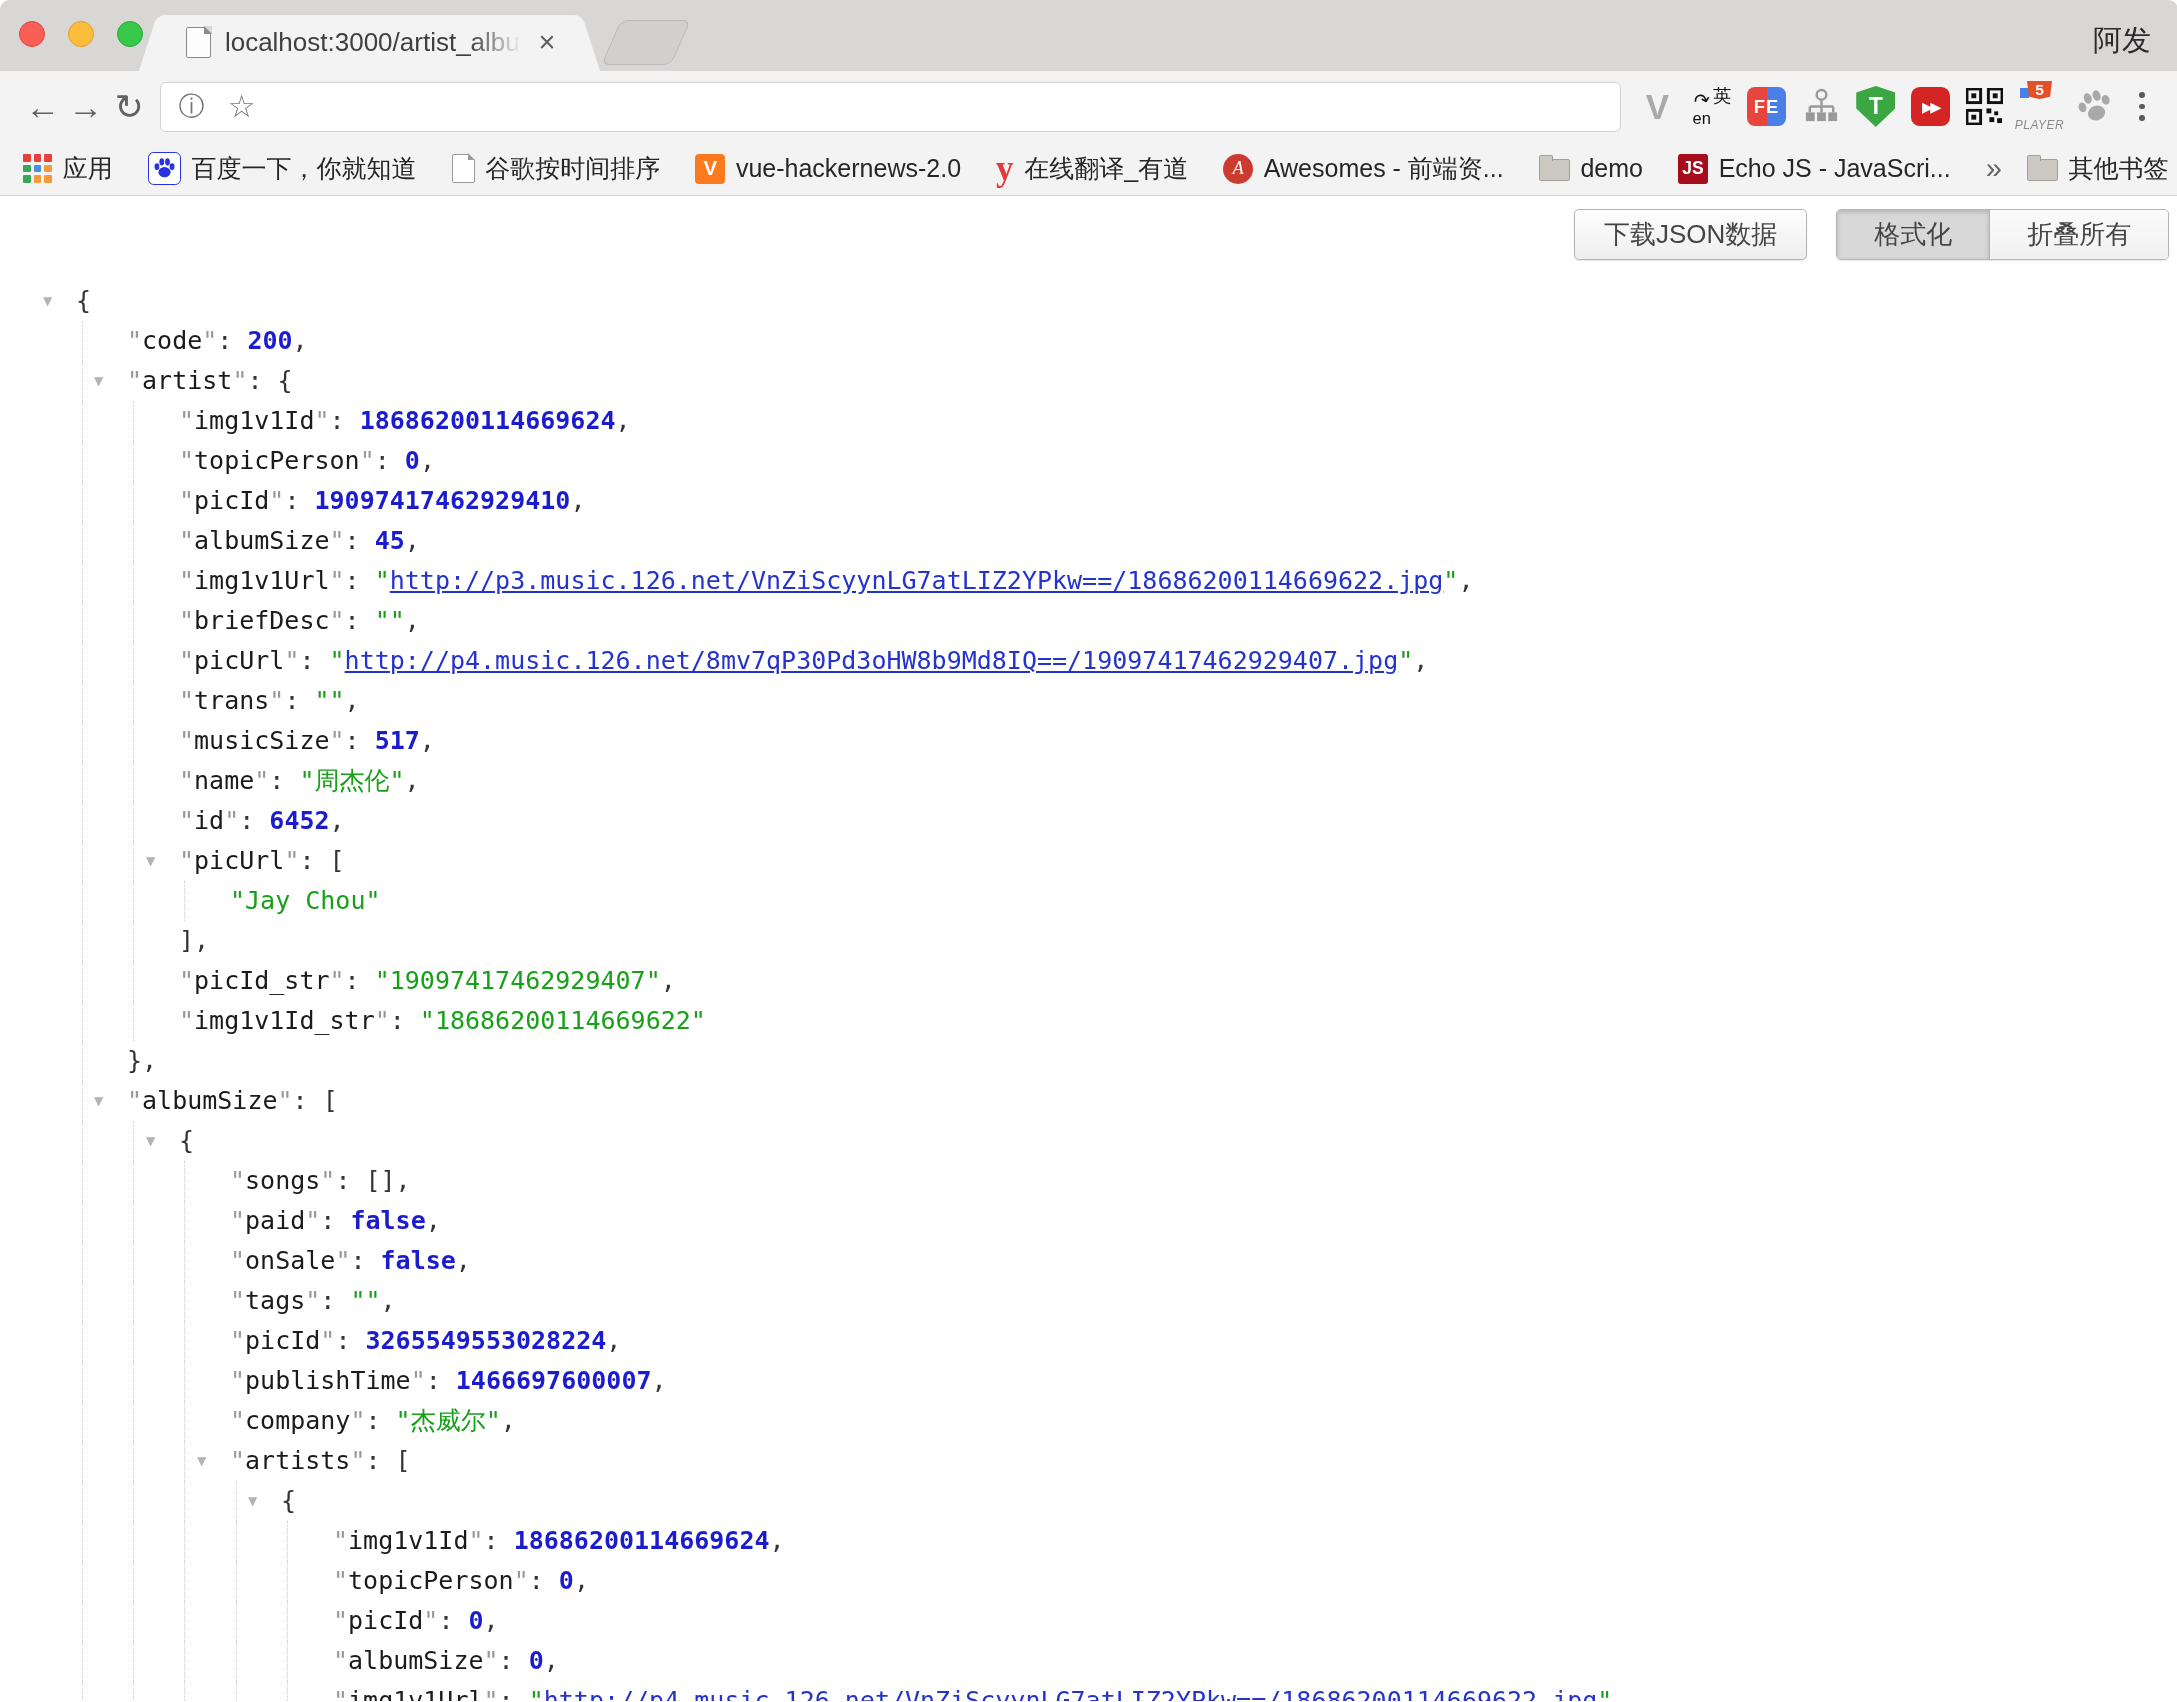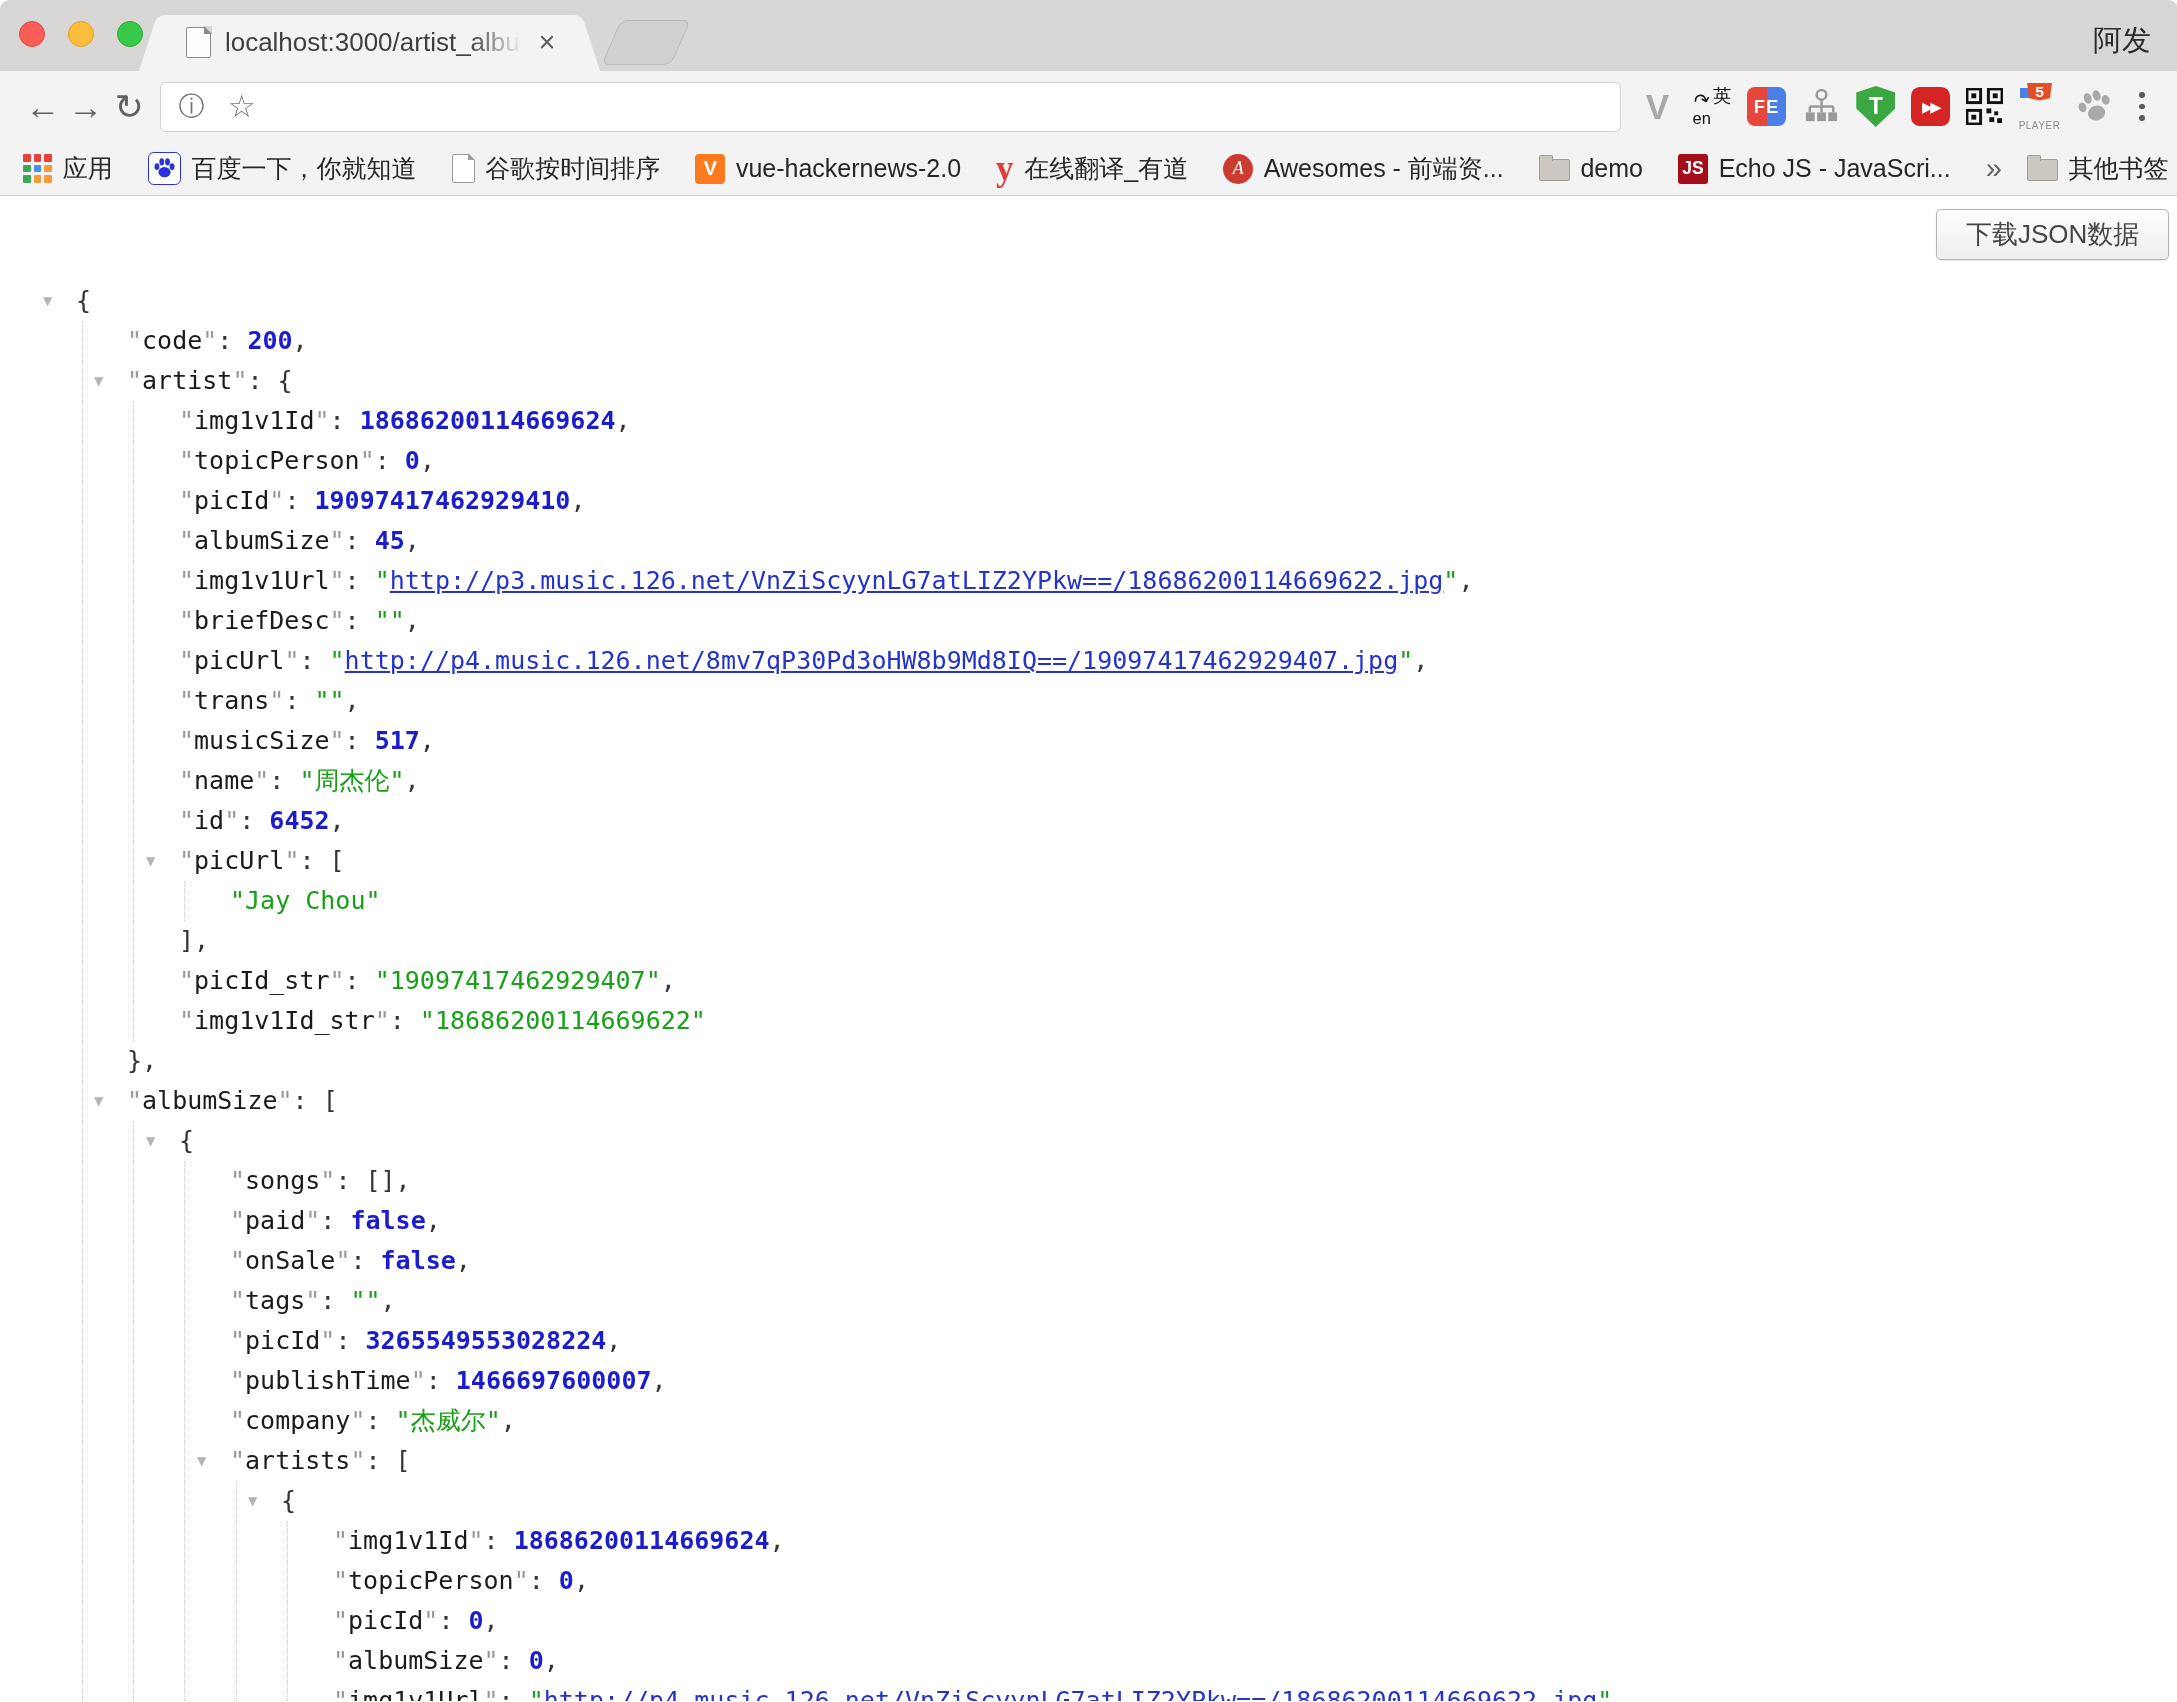--- a/index.html
+++ b/index.html
@@ -55,21 +55,21 @@
   .ext-shield { width:39px; height:41px; background:#3aa742;
     clip-path:polygon(50% 0,100% 16%,100% 55%,50% 100%,0 55%,0 16%);
     color:#fff; font-weight:bold; font-size:23px; display:flex; align-items:center; justify-content:center; }
   .ext-play { width:39px; height:39px; border-radius:8.7px; background:#d42524; color:#fff;
     display:flex; align-items:center; justify-content:center; font-size:14.6px; letter-spacing:-2.9px; }
   .ext-h5 { display:flex; flex-direction:column; align-items:center; }
   .ext-h5 .shield { width:25px; height:27px; background:#e34f26;
     clip-path:polygon(0 0,100% 0,92% 88%,50% 100%,8% 88%); color:#fff; font-size:15.5px; font-weight:bold;
     display:flex; align-items:center; justify-content:center; }
   .ext-h5 .blue-bit { position:absolute; left:1px; top:3.9px; width:9.7px; height:9.7px; background:#4a7fe8; }
-  .ext-h5 .lbl { font-size:10px; color:#8a8a8a; margin-top:19px; letter-spacing:0.5px; }
+  .ext-h5 .lbl { font-size:12px; color:#8a8a8a; margin-top:19px; letter-spacing:0.5px;font-style:italic; }
   .ext-dots { display:flex; flex-direction:column; gap:5.8px; align-items:center; width:29px; }
   .ext-dots i { width:5.8px; height:5.8px; border-radius:50%; background:#5a5a5a; }
 
   
   .bookmarks { height:54px; background:#f4f3f3; border-bottom:1px solid #d1cfcf;
     display:flex; align-items:center; padding:0 23px; gap:35px; font-size:25px; color:#262626; }
   .bm { display:flex; align-items:center; gap:10.7px; white-space:nowrap; }
   .bm-apps { display:grid; grid-template-columns:repeat(3,7.8px); grid-auto-rows:7.8px; gap:2.9px; }
   .bm-apps i { border-radius:1px; }
   .bm-baidu { width:33px; height:33px; background:#fff; border:1.9px solid #2932e1; border-radius:5.8px;
@@ -262,20 +262,24 @@
     <span class="bm">
       <span class="bm-folder"></span>
       <span>其他书签</span>
     </span>
   </span>
 </div>
 
 <div class="content">
   <div class="actions">
     <button class="btn">下载JSON数据</button>
+    <div class="btn-group">
+      <span class="seg active">格式化</span>
+      <span class="seg plain">折叠所有</span>
+    </div>
   </div>
   <div class="jtree">
       <div class="jrow"><span class="tri" style="left: 43px; color: rgb(179, 179, 179);">▼</span><span class="jtext" style="margin-left: 76px;"><span class="jpunct">{</span></span></div>
       <div class="jrow"><span class="guide" style="left: 82px;"></span><span class="jtext" style="margin-left: 127px;"><span class="jquote">"</span><span class="jkey">code</span><span class="jquote">"</span><span class="jpunct">: </span><span class="jnum">200</span><span class="jpunct">,</span></span></div>
       <div class="jrow"><span class="guide" style="left: 82px;"></span><span class="tri" style="left: 94px; color: rgb(179, 179, 179);">▼</span><span class="jtext" style="margin-left: 127px;"><span class="jquote">"</span><span class="jkey">artist</span><span class="jquote">"</span><span class="jpunct">: {</span></span></div>
       <div class="jrow"><span class="guide" style="left: 82px;"></span><span class="guide" style="left: 133px;"></span><span class="jtext" style="margin-left: 179px;"><span class="jquote">"</span><span class="jkey">img1v1Id</span><span class="jquote">"</span><span class="jpunct">: </span><span class="jnum">18686200114669624</span><span class="jpunct">,</span></span></div>
       <div class="jrow"><span class="guide" style="left: 82px;"></span><span class="guide" style="left: 133px;"></span><span class="jtext" style="margin-left: 179px;"><span class="jquote">"</span><span class="jkey">topicPerson</span><span class="jquote">"</span><span class="jpunct">: </span><span class="jnum">0</span><span class="jpunct">,</span></span></div>
       <div class="jrow"><span class="guide" style="left: 82px;"></span><span class="guide" style="left: 133px;"></span><span class="jtext" style="margin-left: 179px;"><span class="jquote">"</span><span class="jkey">picId</span><span class="jquote">"</span><span class="jpunct">: </span><span class="jnum">19097417462929410</span><span class="jpunct">,</span></span></div>
       <div class="jrow"><span class="guide" style="left: 82px;"></span><span class="guide" style="left: 133px;"></span><span class="jtext" style="margin-left: 179px;"><span class="jquote">"</span><span class="jkey">albumSize</span><span class="jquote">"</span><span class="jpunct">: </span><span class="jnum">45</span><span class="jpunct">,</span></span></div>
       <div class="jrow"><span class="guide" style="left: 82px;"></span><span class="guide" style="left: 133px;"></span><span class="jtext" style="margin-left: 179px;"><span class="jquote">"</span><span class="jkey">img1v1Url</span><span class="jquote">"</span><span class="jpunct">: </span><span class="jstr">"</span><span class="jlink">http://p3.music.126.net/VnZiScyynLG7atLIZ2YPkw==/18686200114669622.jpg</span><span class="jstr">"</span><span class="jpunct">,</span></span></div>

